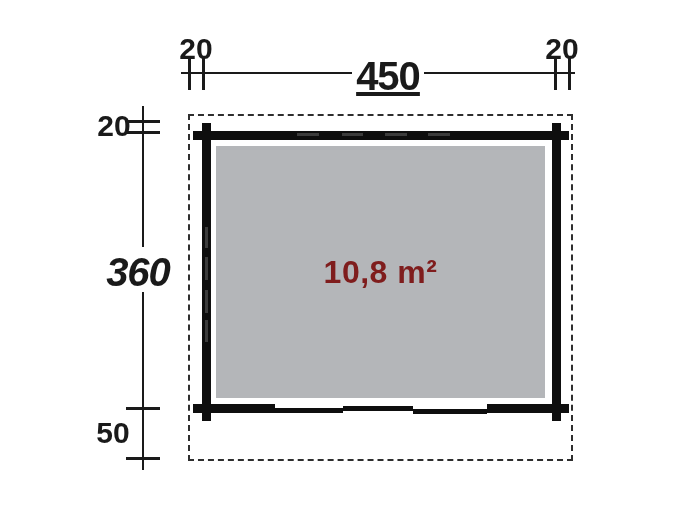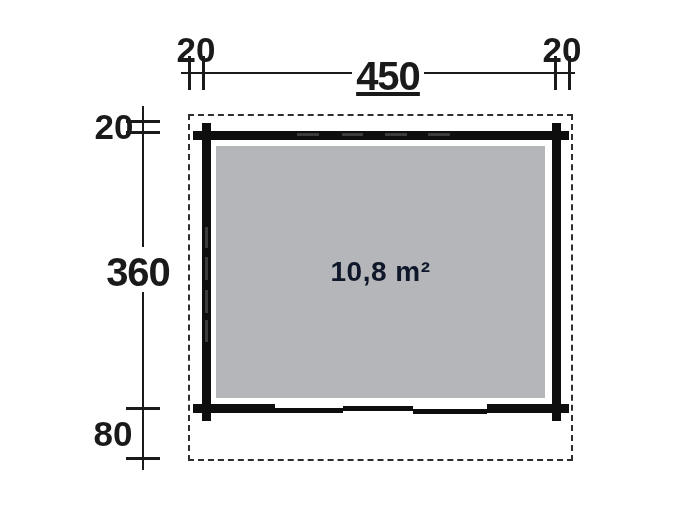--- a/index.html
+++ b/index.html
@@ -12,25 +12,25 @@
     border:2px dashed #2e2e2e; box-sizing:border-box; background:transparent;
   }
   .wall { background:#0e0e0e; }
   .joint { background:#3c3c3c; }
   .floor { background:#b4b6b9; }
   .dim  { background:#1a1a1a; }
   .lbl {
     display:flex; align-items:center; justify-content:center;
     font-weight:bold; color:#1a1a1a; line-height:1;
   }
-  .lbl-sm { font-size:35px; }
+  .lbl-sm { font-size:30px; }
   .lbl-lg { font-size:40px; letter-spacing:-1px; }
   .area-lbl {
     display:flex; align-items:center; justify-content:center;
-    font-weight:bold; font-size:28px; color:#0f172a; letter-spacing:0.5px;
+    font-weight:bold; font-size:32px; color:#7f1d1d; letter-spacing:0.5px;
   }
 </style>
 </head>
 <body>
 
 <div class="canvas">
 
   <div class="abs dashed-rect" style="left:188px; top:114px; width:385px; height:347px;"></div>
 
   <div class="abs floor" style="left:216px; top:146px; width:329px; height:252px;"></div>
@@ -67,16 +67,16 @@
   <div class="abs dim" style="left:142px; top:292px; width:2px; height:178px;"></div>
   <div class="abs dim" style="left:126px; top:120px; width:34px; height:3px;"></div>
   <div class="abs dim" style="left:126px; top:131px; width:34px; height:3px;"></div>
   <div class="abs dim" style="left:126px; top:407px; width:34px; height:3px;"></div>
   <div class="abs dim" style="left:126px; top:457px; width:34px; height:3px;"></div>
 
   <div class="abs lbl lbl-sm" style="left:166px; top:33px; width:60px; height:32px;">20</div>
   <div class="abs lbl lbl-lg" style="left:336px; top:55px; width:104px; height:42px;text-decoration:underline;">450</div>
   <div class="abs lbl lbl-sm" style="left:532px; top:33px; width:60px; height:32px;">20</div>
   <div class="abs lbl lbl-sm" style="left:84px; top:110px; width:60px; height:32px;">20</div>
-  <div class="abs lbl lbl-lg" style="left:86px; top:251px; width:104px; height:42px;">360</div>
-  <div class="abs lbl lbl-sm" style="left:83px; top:417px; width:60px; height:32px;">80</div>
+  <div class="abs lbl lbl-lg" style="left:86px; top:251px; width:104px; height:42px;font-style:italic;">360</div>
+  <div class="abs lbl lbl-sm" style="left:83px; top:417px; width:60px; height:32px;">50</div>
 
 </div>
 
 </body></html>

